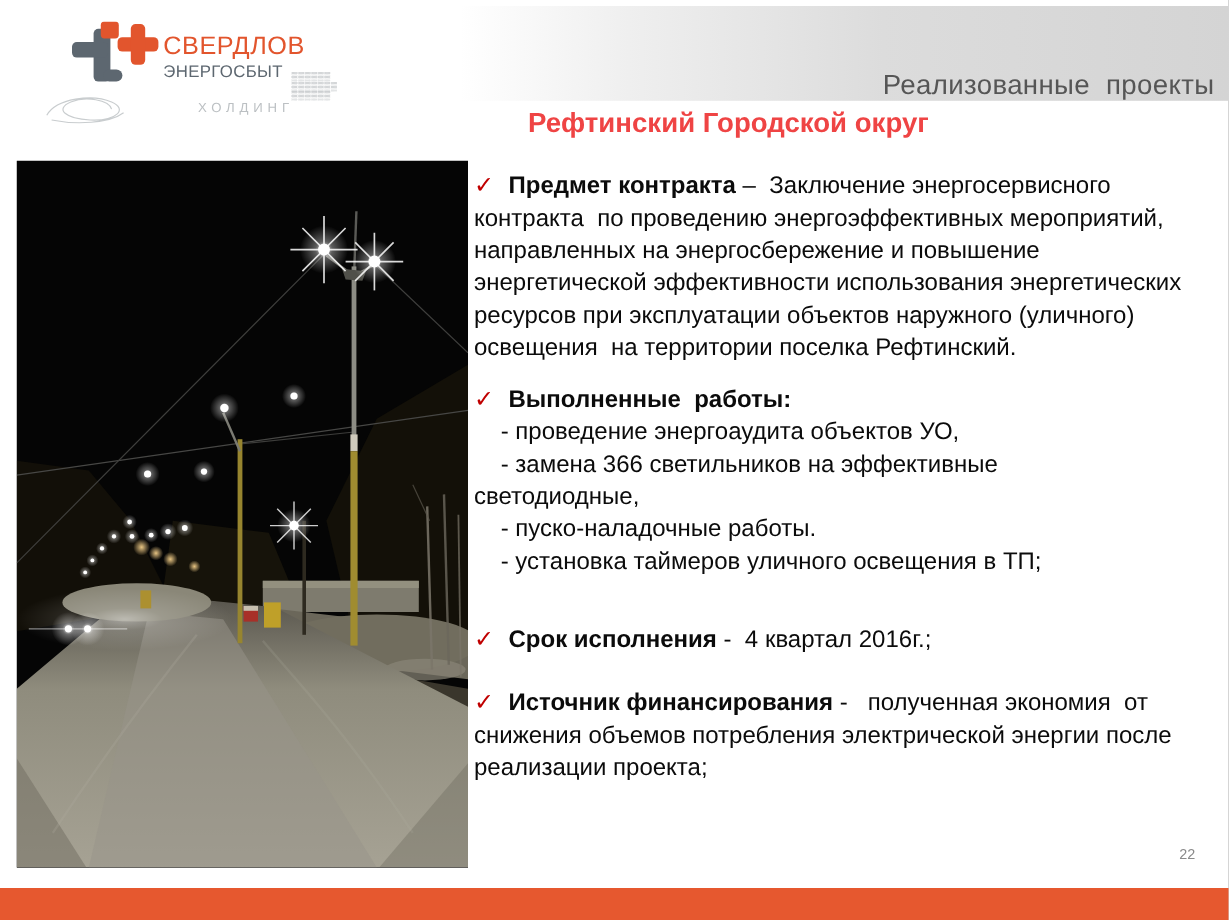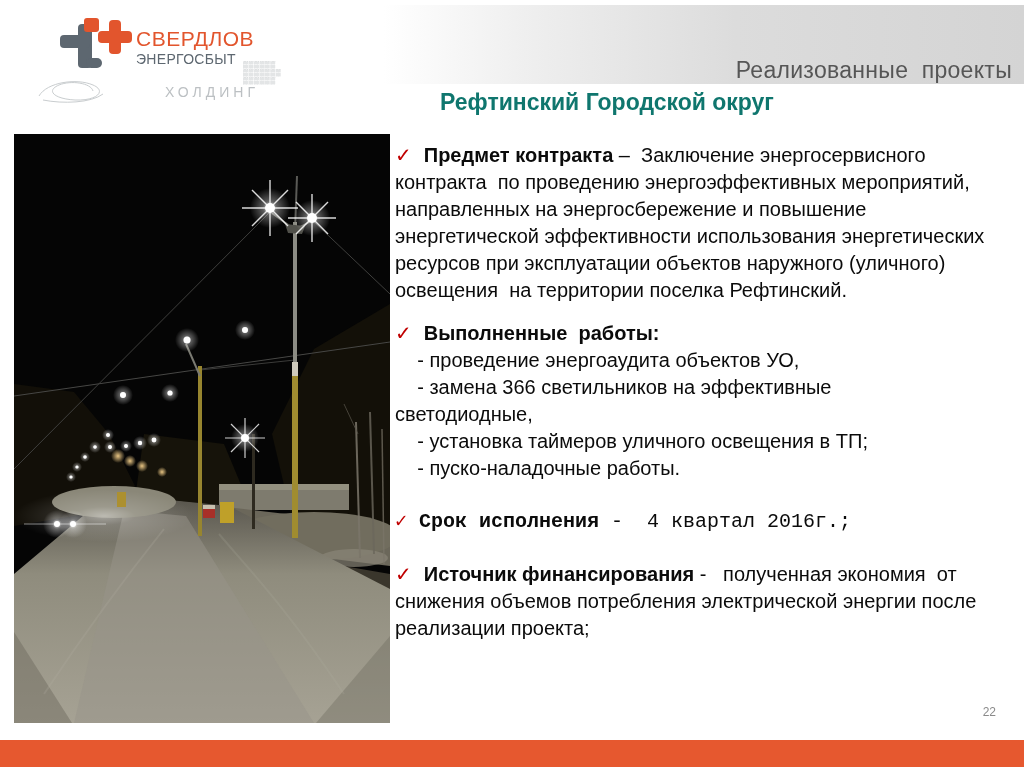--- a/index.html
+++ b/index.html
@@ -16,49 +16,49 @@
   .header-title{
     font-size:23px;color:#565656;white-space:pre;padding-right:12px;letter-spacing:.3px;
   }
   
   .logo-area{position:absolute;left:0;top:0;width:383px;height:120px;}
   .logo-mark{position:absolute;left:58px;top:18px;}
   .brand{position:absolute;left:136px;top:28px;line-height:1;}
   .brand-line1{font-size:21px;color:#E2552D;letter-spacing:.5px;}
   .brand-line2{font-size:14px;color:#5D6770;margin-top:3px;letter-spacing:.3px;}
   .subbrand{
-    position:absolute;left:165px;top:84px;font-size:14px;color:#bcc0c3;
+    position:absolute;left:165px;top:84px;font-size:11px;color:#bcc0c3;
     letter-spacing:4px;
   }
   .fine-print{
     position:absolute;left:243px;top:61px;font-size:7px;line-height:8px;
     color:#9aa0a4;filter:blur(.4px);letter-spacing:.5px;
   }
   .scribble{position:absolute;left:33px;top:76px;}
   
   .photo{
     position:absolute;left:14px;top:134px;width:376px;height:589px;
     background:#060606;
   }
   .photo svg{display:block;}
   
   .content{
     position:absolute;left:395px;top:88px;width:620px;
     font-size:20px;line-height:27px;color:#0b0b0b;
   }
   .content-title{
-    margin:0 0 0 45px;font-size:23px;line-height:28px;font-weight:700;color:#0f766e;
+    margin:0 0 0 45px;font-size:23px;line-height:28px;font-weight:700;color:#ef4444;
   }
   .bullet{margin:0;white-space:pre-wrap;}
   .bullet .check{color:#C00000;font-weight:700;margin-right:12px;}
   .bullet .blabel{font-weight:700;}
   .b1{margin-top:26px;}
   .b2{margin-top:16px;}
   .sub-line{margin:0;white-space:pre-wrap;}
-  .b3{margin-top:26px;font-family:Liberation Mono, monospace;}
+  .b3{margin-top:38px;}
   .b4{margin-top:26px;}
   
   .page-number{
     position:absolute;top:705px;right:28px;font-size:12px;color:#8a8a8a;
   }
   .footer-bar{
     position:absolute;left:0;right:0;top:740px;height:27px;background:#E6582F;
   }
 </style>
 </head>
@@ -230,22 +230,22 @@
 
   <div class="content">
     <h1 class="content-title">Рефтинский Городской округ</h1>
 
     <p class="bullet b1"><span class="check">✓</span><span class="blabel">Предмет контракта</span><span> –  Заключение энергосервисного контракта  по проведению энергоэффективных мероприятий, направленных на энергосбережение и повышение энергетической эффективности использования энергетических ресурсов при эксплуатации объектов наружного (уличного) освещения  на территории поселка Рефтинский.</span></p>
 
     <p class="bullet b2"><span class="check">✓</span><span class="blabel">Выполненные  работы:</span></p>
     <div class="sub-line">    - проведение энергоаудита объектов УО,</div>
     <div class="sub-line">    - замена 366 светильников на эффективные</div>
     <div class="sub-line">светодиодные,</div>
+    <div class="sub-line">    - пуско-наладочные работы.</div>
     <div class="sub-line">    - установка таймеров уличного освещения в ТП;</div>
-    <div class="sub-line">    - пуско-наладочные работы.</div>
 
     <p class="bullet b3"><span class="check">✓</span><span class="blabel">Срок исполнения</span><span> -  4 квартал 2016г.;</span></p>
 
     <p class="bullet b4"><span class="check">✓</span><span class="blabel">Источник финансирования</span><span> -   полученная экономия  от снижения объемов потребления электрической энергии после реализации проекта;</span></p>
   </div>
 
   <div class="page-number">22</div>
   <div class="footer-bar"></div>
 
 </div>

